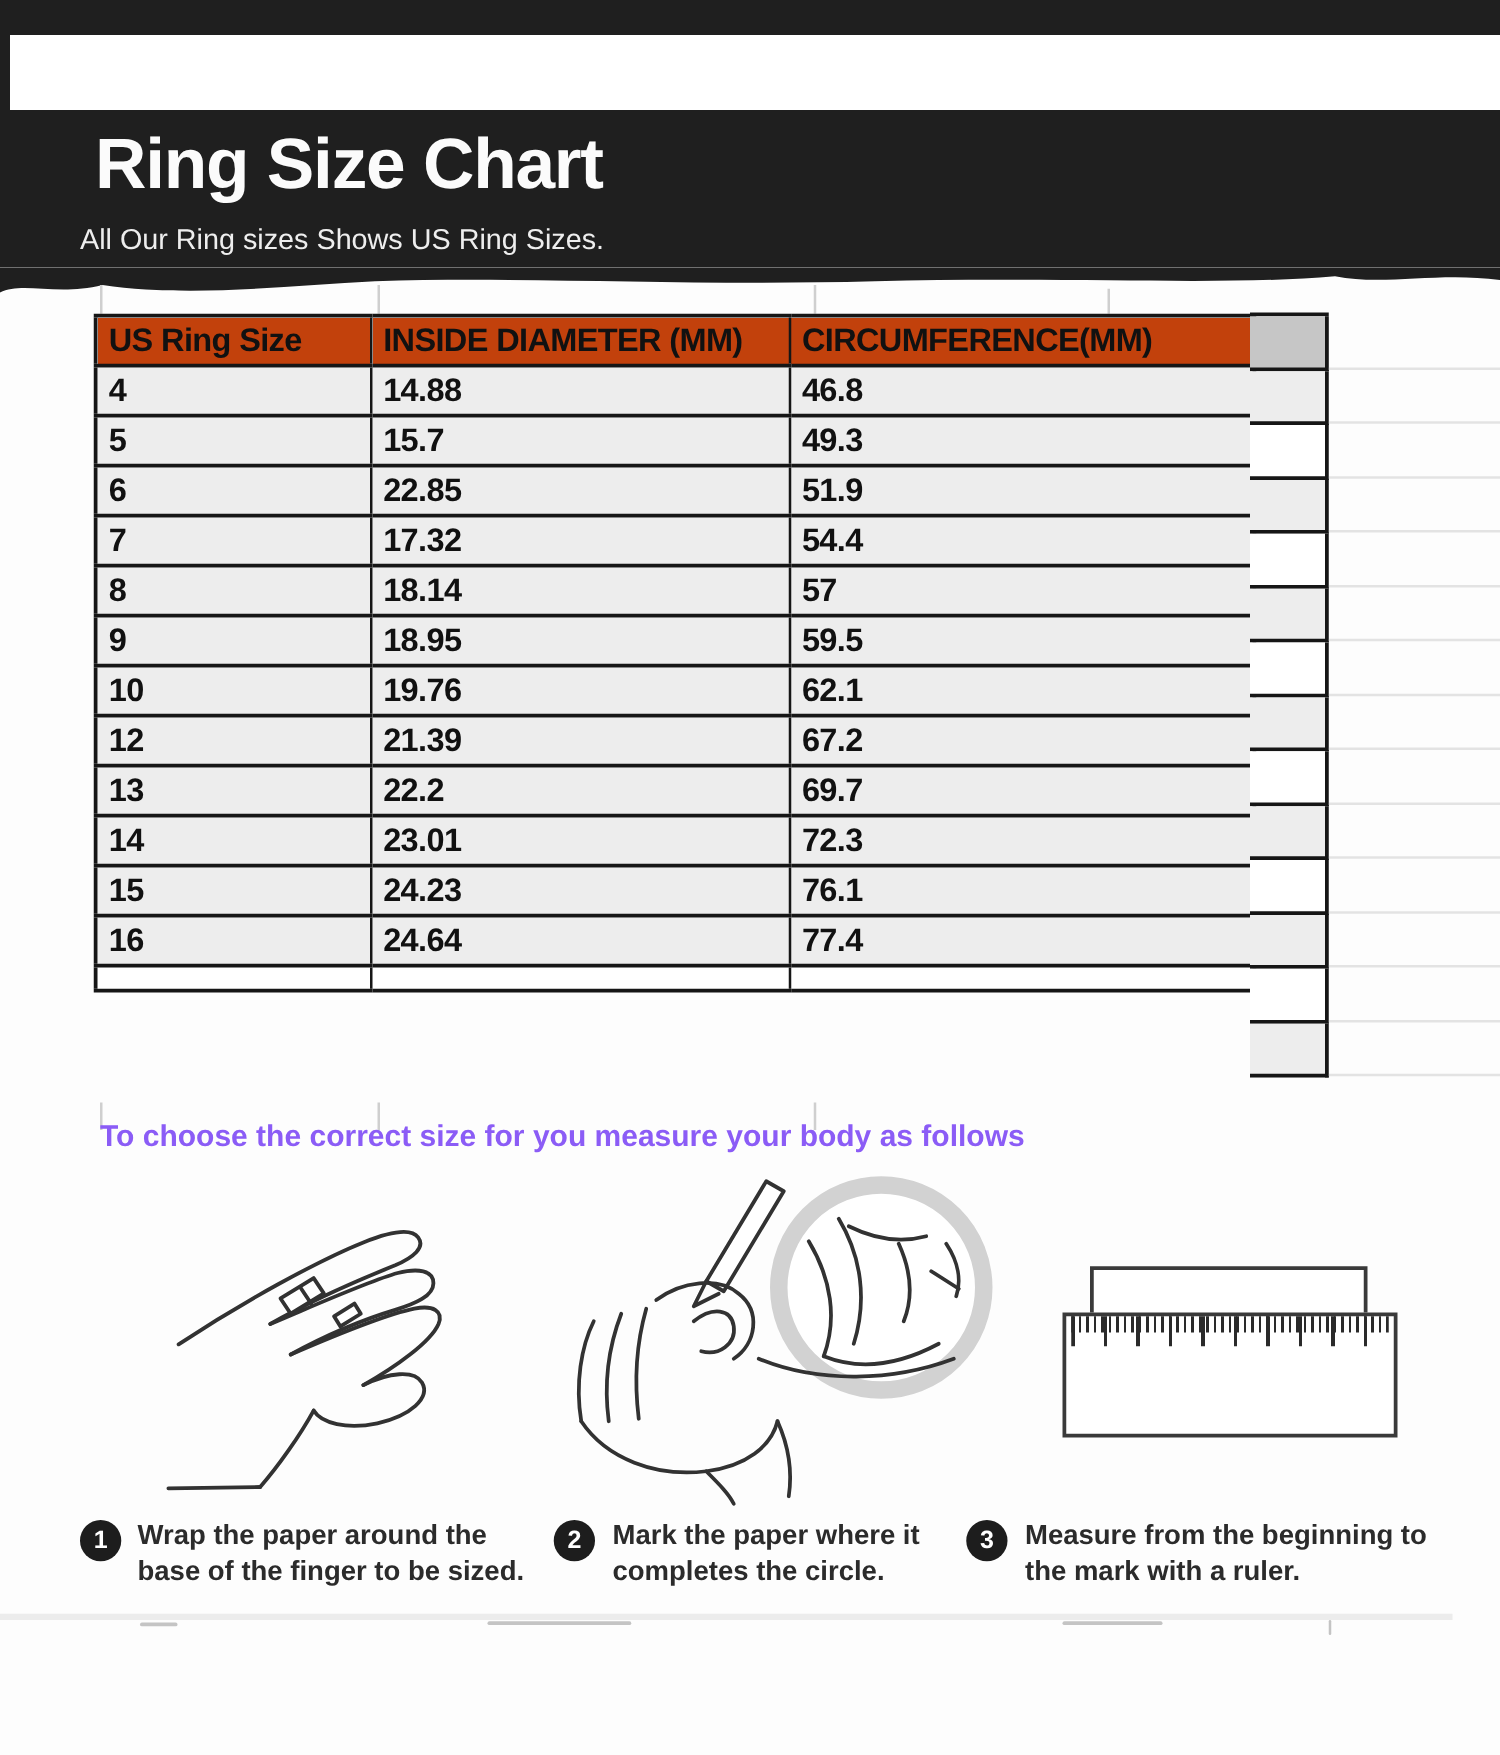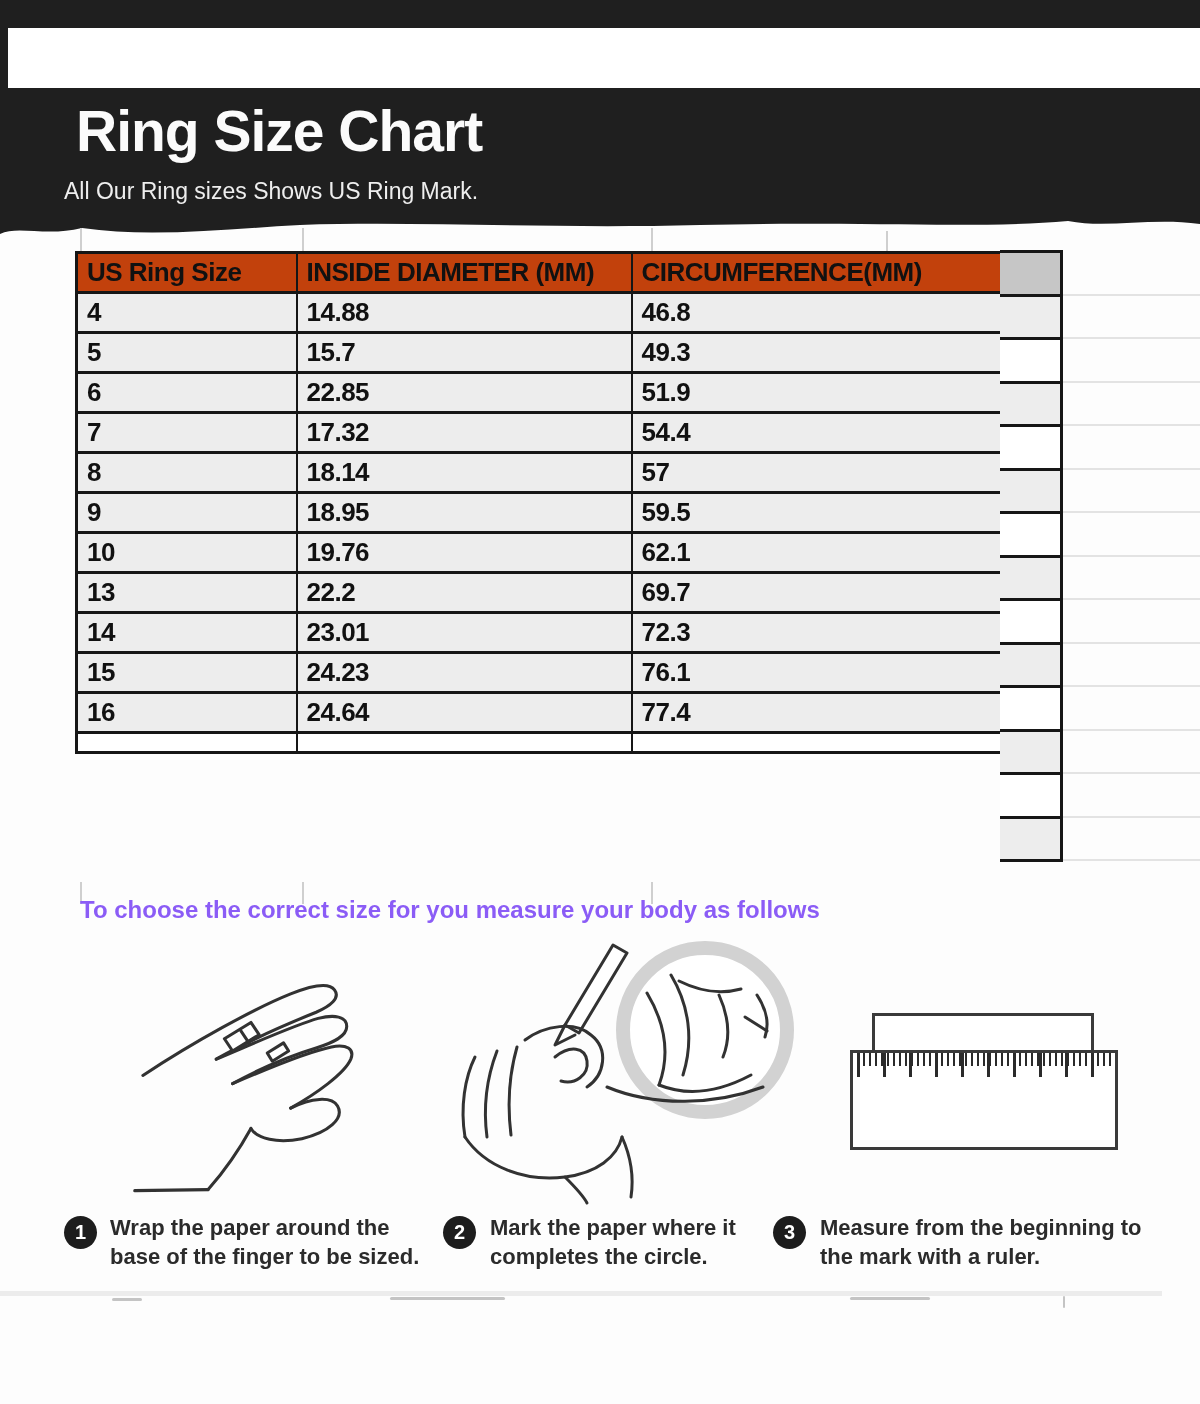--- a/index.html
+++ b/index.html
@@ -73,21 +73,21 @@
 
   <div class="topbar"></div>
   <div class="topgap"></div>
   <div class="leftnib"></div>
 
   <div class="header"></div>
   <svg class="header-wave" viewBox="0 0 1200 26" preserveAspectRatio="none">
     <path d="M0,0 H1200 V10 C1150,3 1108,15 1068,7 C980,15 850,7 700,11 C550,15 420,7 300,11 C225,15 150,24 82,14 C46,23 18,11 0,20 Z" fill="#1f1f1f"></path>
   </svg>
   <div class="title">Ring Size Chart</div>
-  <div class="subtitle">All Our Ring sizes Shows US Ring Mark.</div>
+  <div class="subtitle">All Our Ring sizes Shows US Ring Sizes.</div>
 
   <div class="vline" style="left:80px;  top:228px; height:23px;"></div>
   <div class="vline" style="left:302px; top:228px; height:23px;"></div>
   <div class="vline" style="left:651px; top:228px; height:23px;"></div>
   <div class="vline" style="left:886px; top:231px; height:20px;"></div>
   <div class="vline" style="left:80px;  top:882px; height:22px;"></div>
   <div class="vline" style="left:302px; top:882px; height:22px;"></div>
   <div class="vline" style="left:651px; top:882px; height:22px;"></div>
 
   <table class="ring">
@@ -131,20 +131,25 @@
         </tr>
         <tr>
           <td>9</td>
           <td>18.95</td>
           <td>59.5</td>
         </tr>
         <tr>
           <td>10</td>
           <td>19.76</td>
           <td>62.1</td>
+        </tr>
+        <tr>
+          <td>12</td>
+          <td>21.39</td>
+          <td>67.2</td>
         </tr>
         <tr>
           <td>13</td>
           <td>22.2</td>
           <td>69.7</td>
         </tr>
         <tr>
           <td>14</td>
           <td>23.01</td>
           <td>72.3</td>

